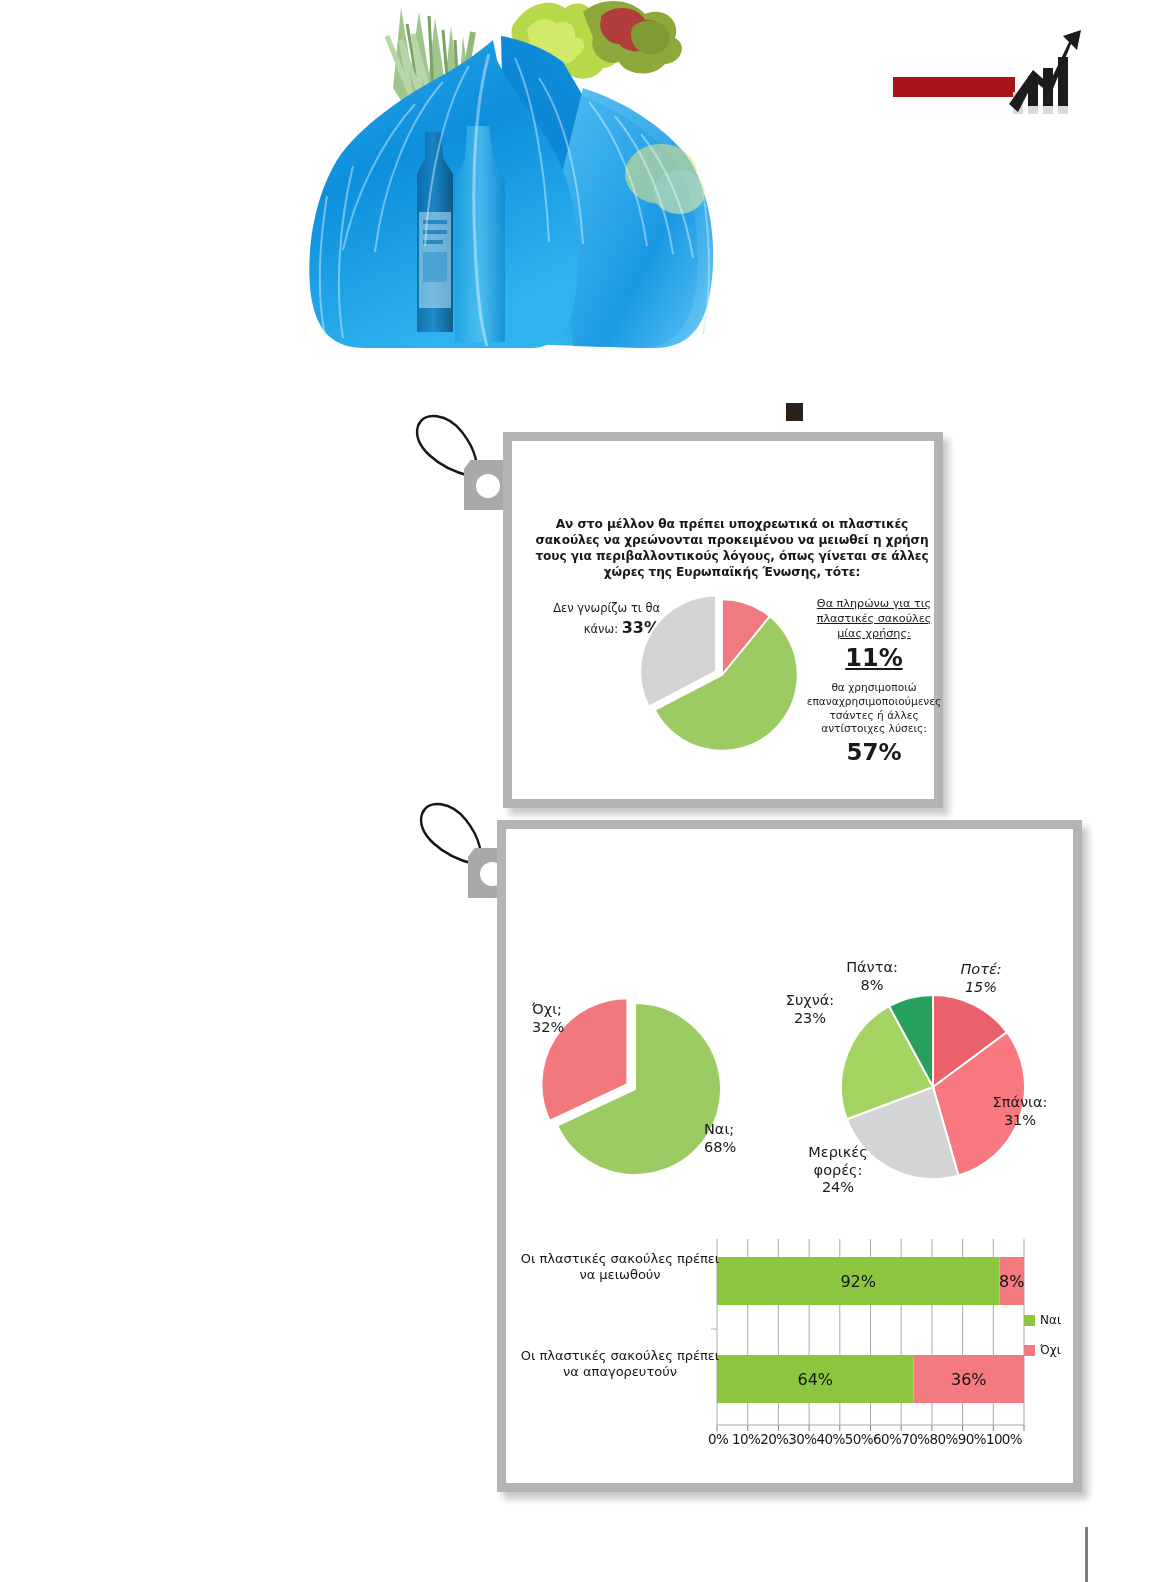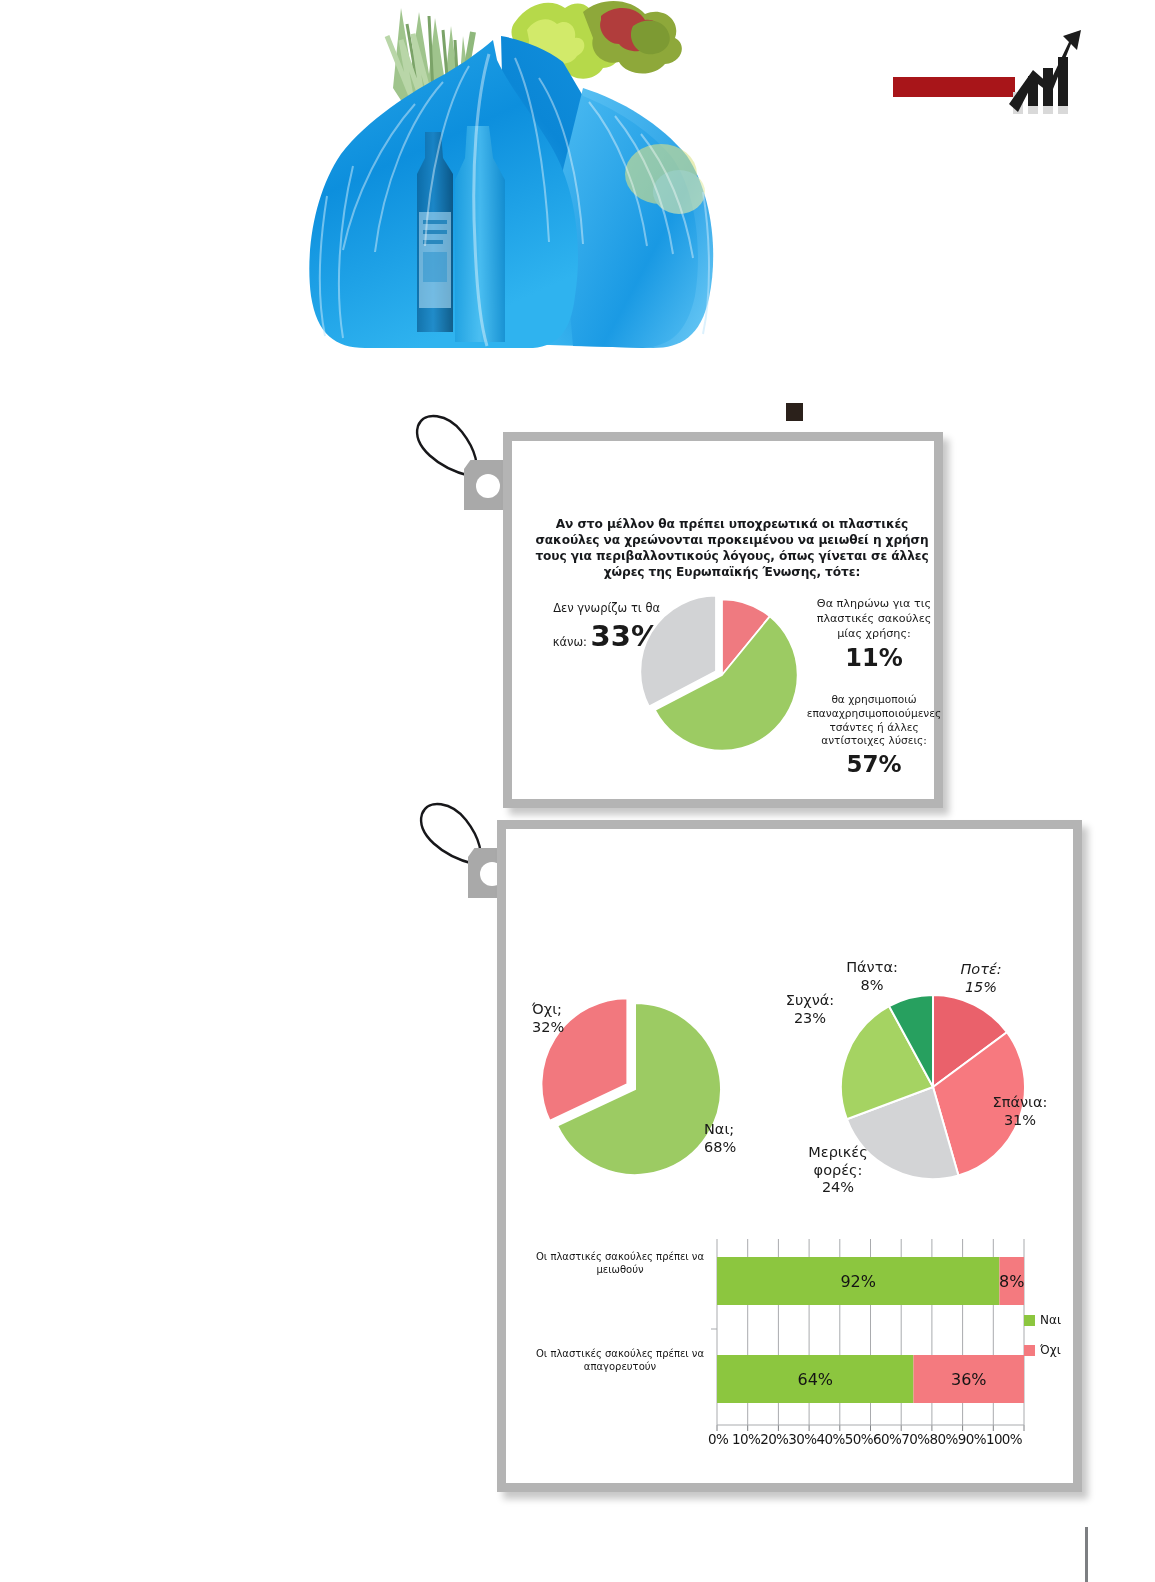--- a/index.html
+++ b/index.html
@@ -42,44 +42,44 @@
   #card1 { left: 503px; top: 432px; width: 440px; height: 376px; }
   #c1-title {
     position: absolute; left: 20px; top: 76px; width: 400px;
     text-align: center; font-weight: bold; font-size: 12.2px; line-height: 1.30;
     color: #17191c; letter-spacing: -0.1px;
   }
   #c1-left-label {
     position: absolute; left: 24px; top: 160px; width: 124px;
     text-align: right; font-size: 11.5px; line-height: 1.35; color: #1a1a1a;
   }
-  #c1-left-label .pct { font-size: 29px; font-weight: bold; }
+  #c1-left-label .pct { font-size: 16px; font-weight: bold; }
   #c1-right-1 {
     position: absolute; left: 296px; top: 156px; width: 132px;
-    text-align: center; font-size: 11.2px; line-height: 1.32; color: #1a1a1a;
+    text-align: center; font-size: 11.2px; line-height: 1.32; color: #1a1a1a; text-decoration: underline;
   }
   #c1-right-1 .pct { display:block; font-size: 24px; font-weight: bold; margin-top: 2px;}
   #c1-right-2 {
     position: absolute; left: 292px; top: 240px; width: 140px;
-    text-align: center; font-size: 10.6px; line-height: 1.30; color: #1a1a1a; margin-top: 12px;
+    text-align: center; font-size: 10.6px; line-height: 1.30; color: #1a1a1a;
   }
   #c1-right-2 .pct { display:block; font-size: 23px; font-weight: bold; margin-top: 2px;}
   #c1-pie { position: absolute; left: 122px; top: 146px; width: 176px; height: 176px; }
 
   
   #card2 { left: 497px; top: 820px; width: 585px; height: 672px; }
   #c2-pie-a { position: absolute; left: 12px; top: 160px; width: 235px; height: 200px; }
   #c2-pie-b { position: absolute; left: 282px; top: 130px; width: 290px; height: 255px; }
   #c2-bars  { position: absolute; left: 6px; top: 400px; width: 575px; height: 250px; }
 
   .pielbl { position: absolute; font-size: 14.5px; line-height: 1.22; color: #1a1a1a; white-space: pre; }
 
   
   .bar-label {
-    position: absolute; text-align: center; font-size: 10px; line-height: 1.25; color: #151515;
+    position: absolute; text-align: center; font-size: 13px; line-height: 1.25; color: #151515;
   }
   .axis-lbls { position: absolute; font-size: 13.5px; color: #151515; letter-spacing: -0.6px; }
   .legend-item { position: absolute; font-size: 12px; color: #151515; display: flex; align-items: center; gap: 5px; }
   .legend-swatch { width: 11px; height: 11px; display: inline-block; }
 
   #footer-rule { position: absolute; left: 1085px; top: 1527px; width: 3px; height: 55px; background: #7d7f82; }
   #sq-marker { position: absolute; left: 786px; top: 403px; width: 17px; height: 18px; background: #2b211b; }
 </style>
 </head>
 <body>

